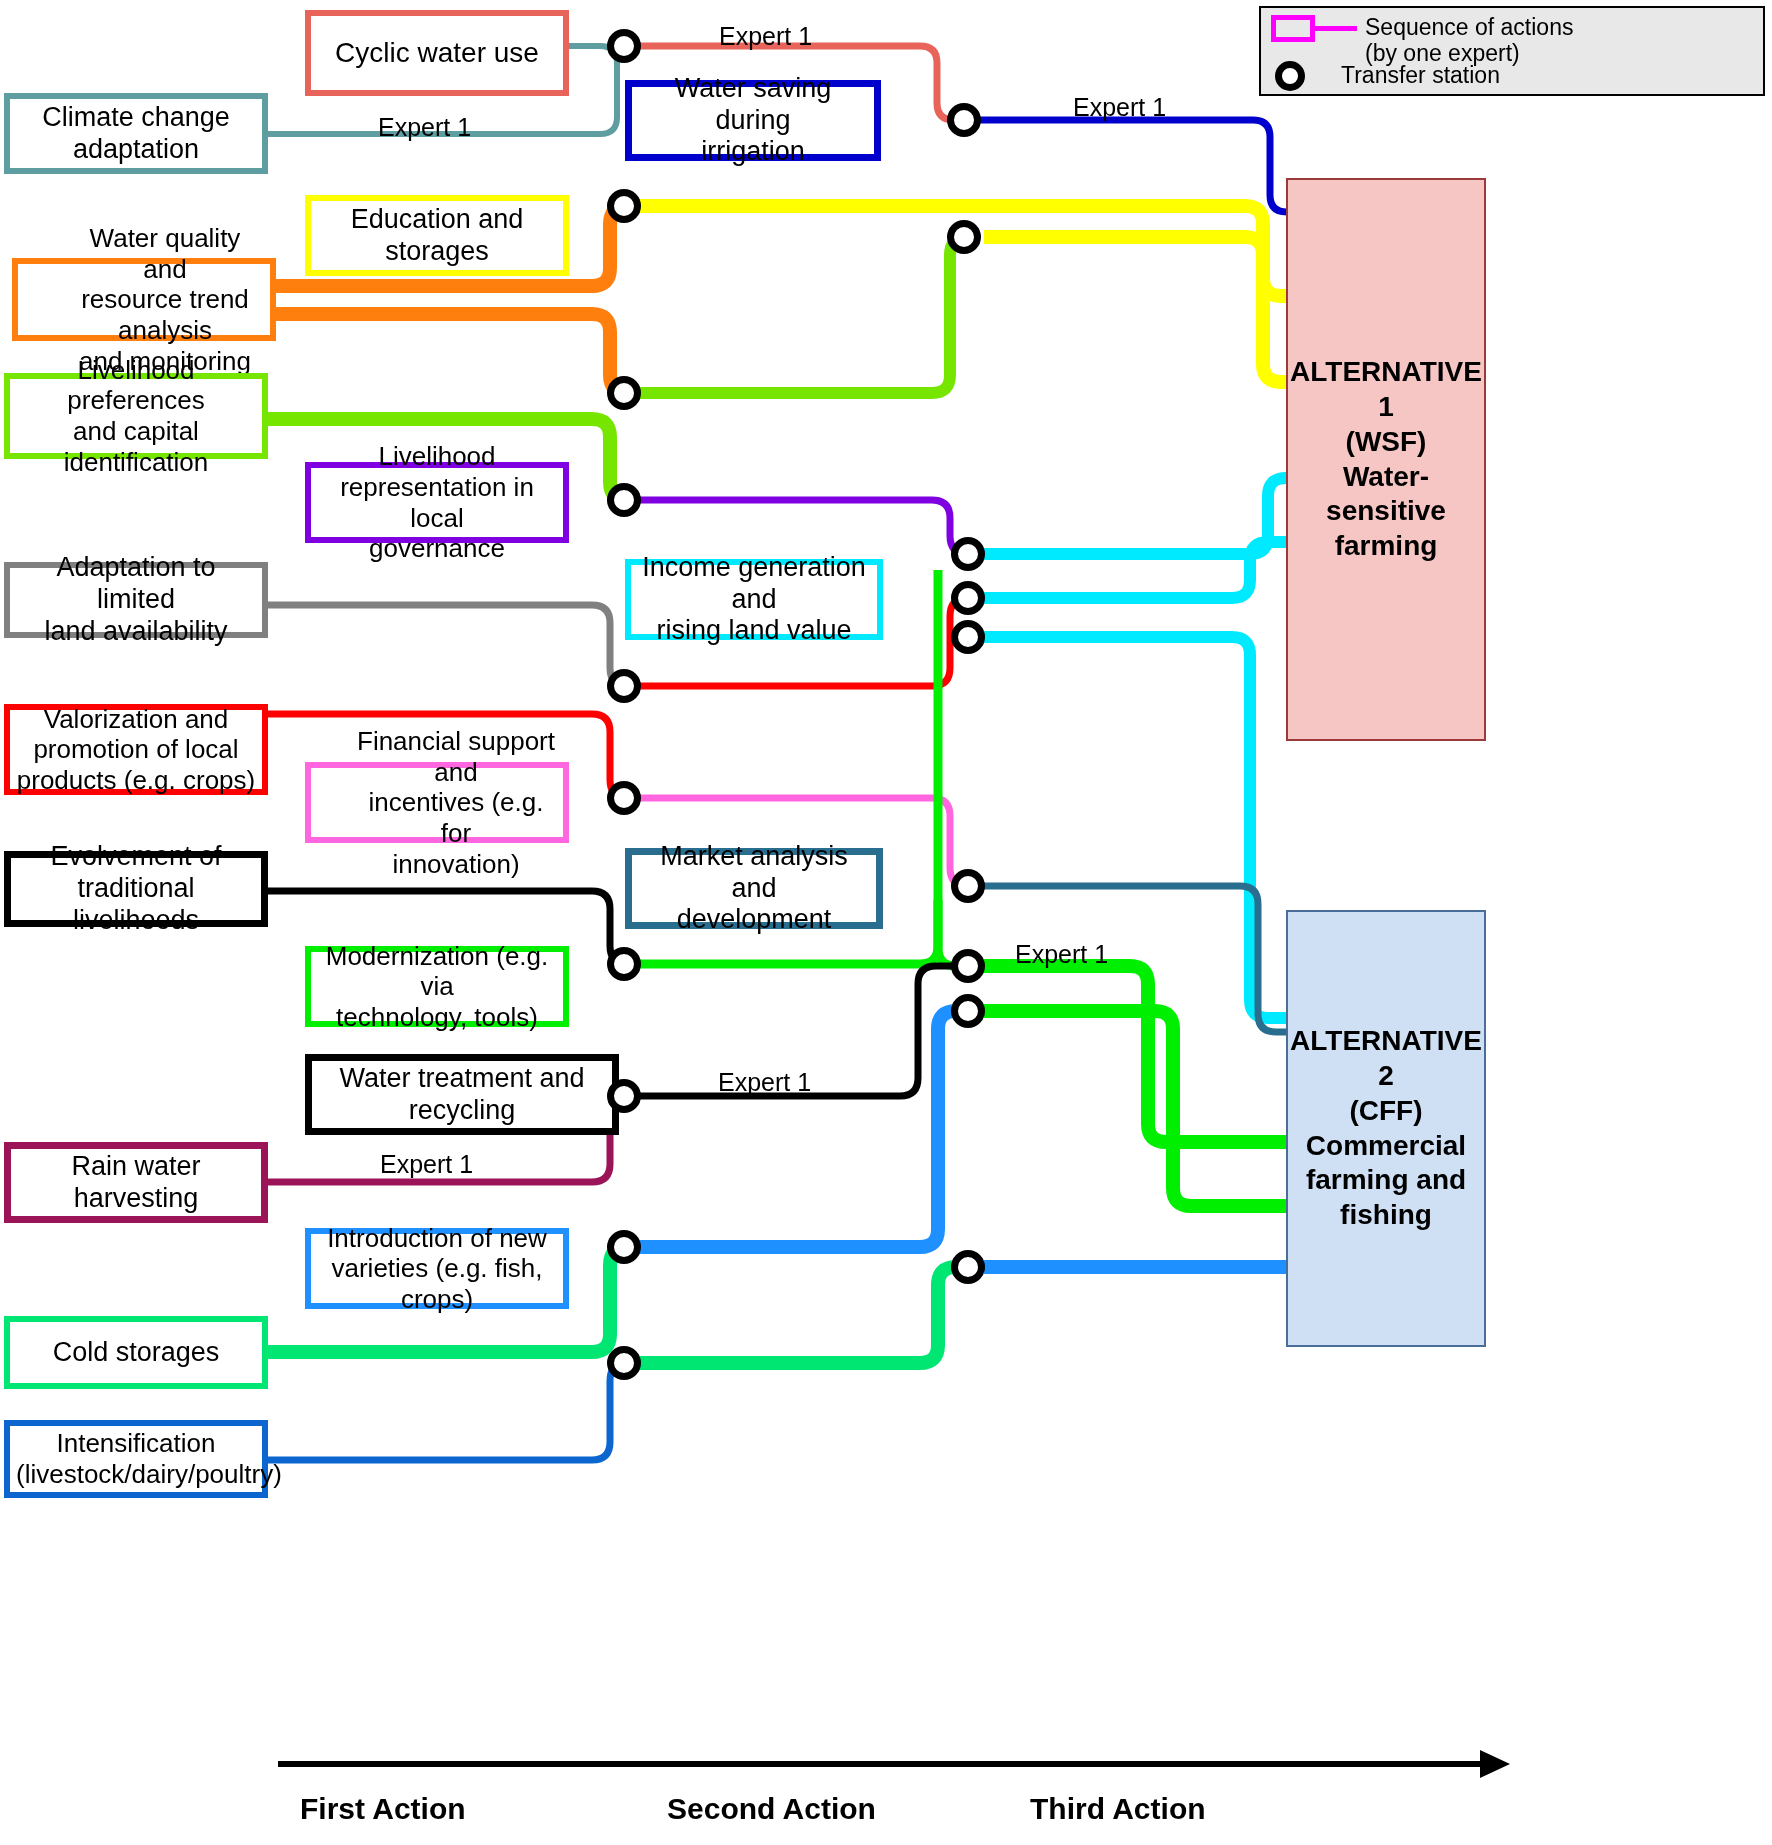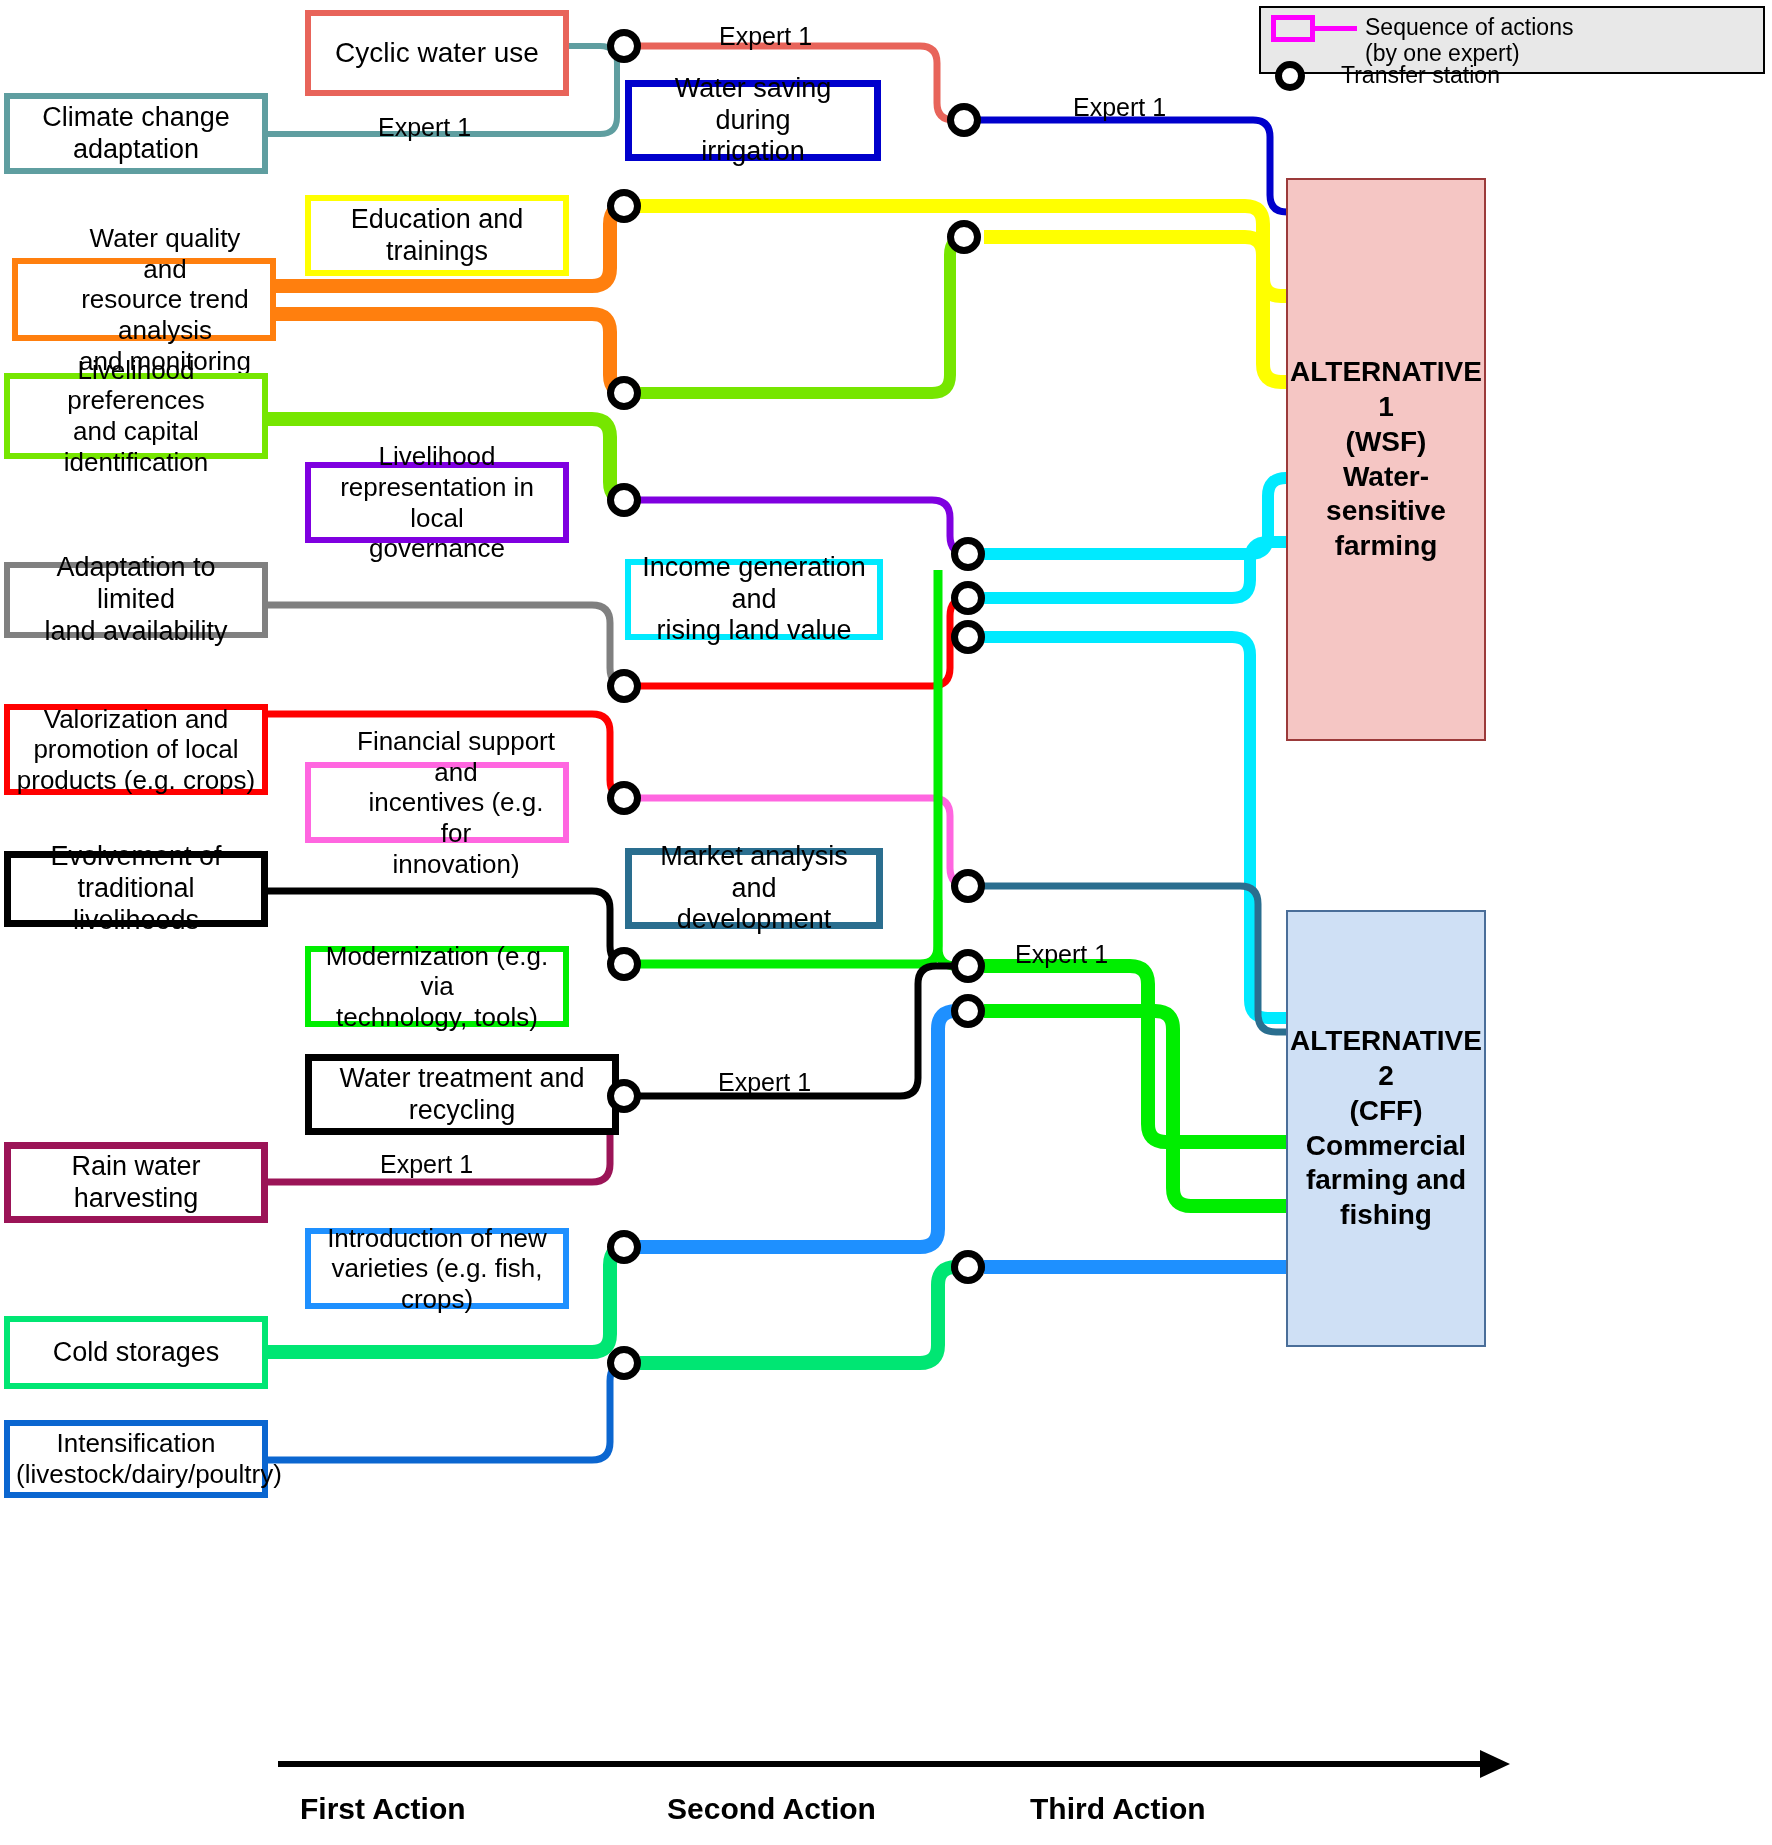--- a/index.html
+++ b/index.html
@@ -56,21 +56,21 @@
     position: absolute;
     font-weight: bold;
     font-size: 30px;
     color: #000000;
     white-space: nowrap;
     z-index: 7;
   }
   #legend {
     position: absolute;
     left: 1259px; top: 6px;
-    width: 506px; height: 68px;
+    width: 506px; height: 90px;
     background: #e8e8e8;
     border: 2px solid #000000;
     z-index: 20;
   }
   .legend-row {
     position: absolute;
     display: flex;
     align-items: flex-start;
   }
   .legend-text {
@@ -171,21 +171,21 @@
       <div class="node-box" style="left: 4px; top: 1420px; width: 264px; height: 78px; border: 6px solid rgb(11, 102, 208); font-size: 26px;">
         <span>Intensification<br>(livestock/dairy/poultry)</span>
       </div>
       <div class="node-box" style="left: 305px; top: 10px; width: 264px; height: 86px; border: 6px solid rgb(232, 100, 90); font-size: 28px;">
         <span>Cyclic water use</span>
       </div>
       <div class="node-box" style="left: 625px; top: 80px; width: 256px; height: 81px; border: 7px solid rgb(0, 0, 204); font-size: 27px;">
         <span>Water saving during<br>irrigation</span>
       </div>
       <div class="node-box" style="left: 305px; top: 195px; width: 264px; height: 81px; border: 6px solid rgb(255, 255, 0); font-size: 27px;">
-        <span>Education and trainings</span>
+        <span>Education and storages</span>
       </div>
       <div class="node-box" style="left: 305px; top: 462px; width: 264px; height: 81px; border: 6px solid rgb(127, 0, 224); font-size: 26px;">
         <span>Livelihood<br>representation in local<br>governance</span>
       </div>
       <div class="node-box" style="left: 625px; top: 559px; width: 258px; height: 81px; border: 6px solid rgb(0, 234, 255); font-size: 27px;">
         <span>Income generation and<br>rising land value</span>
       </div>
       <div class="node-box" style="left: 305px; top: 762px; width: 264px; height: 81px; border: 6px solid rgb(255, 102, 224); font-size: 26px; padding-left: 44px;">
         <span>Financial support and<br>incentives (e.g. for<br>innovation)</span>
       </div>

